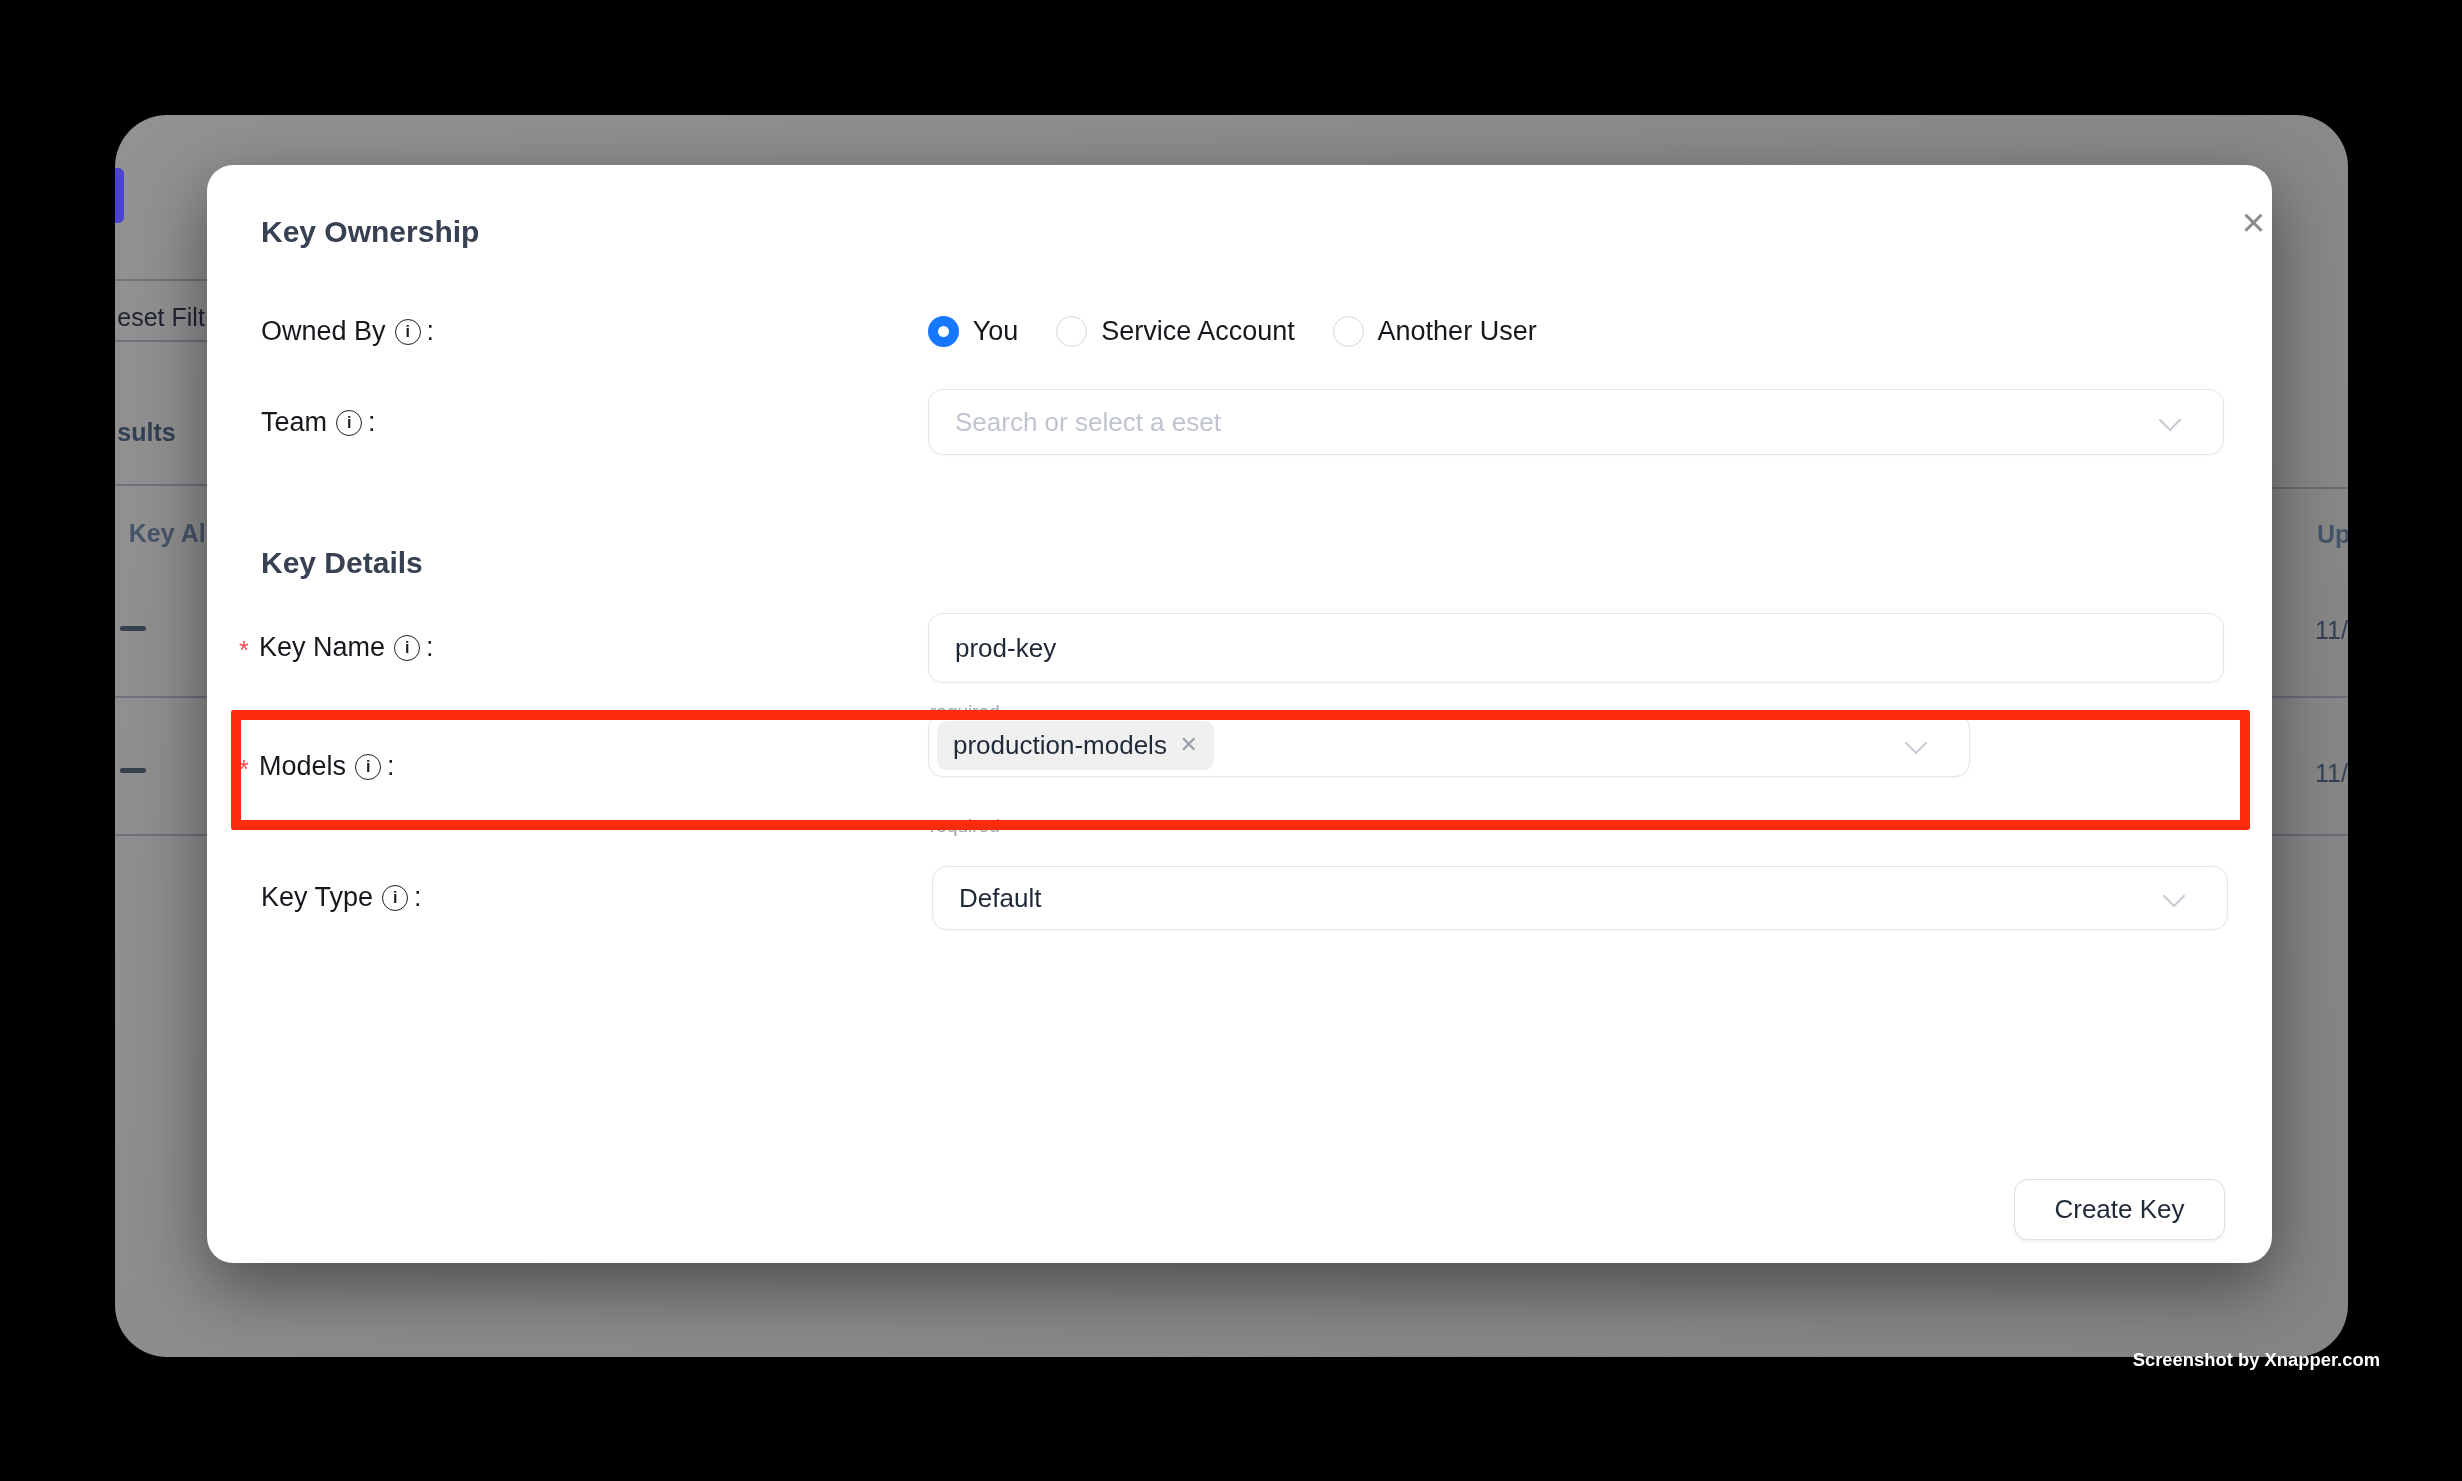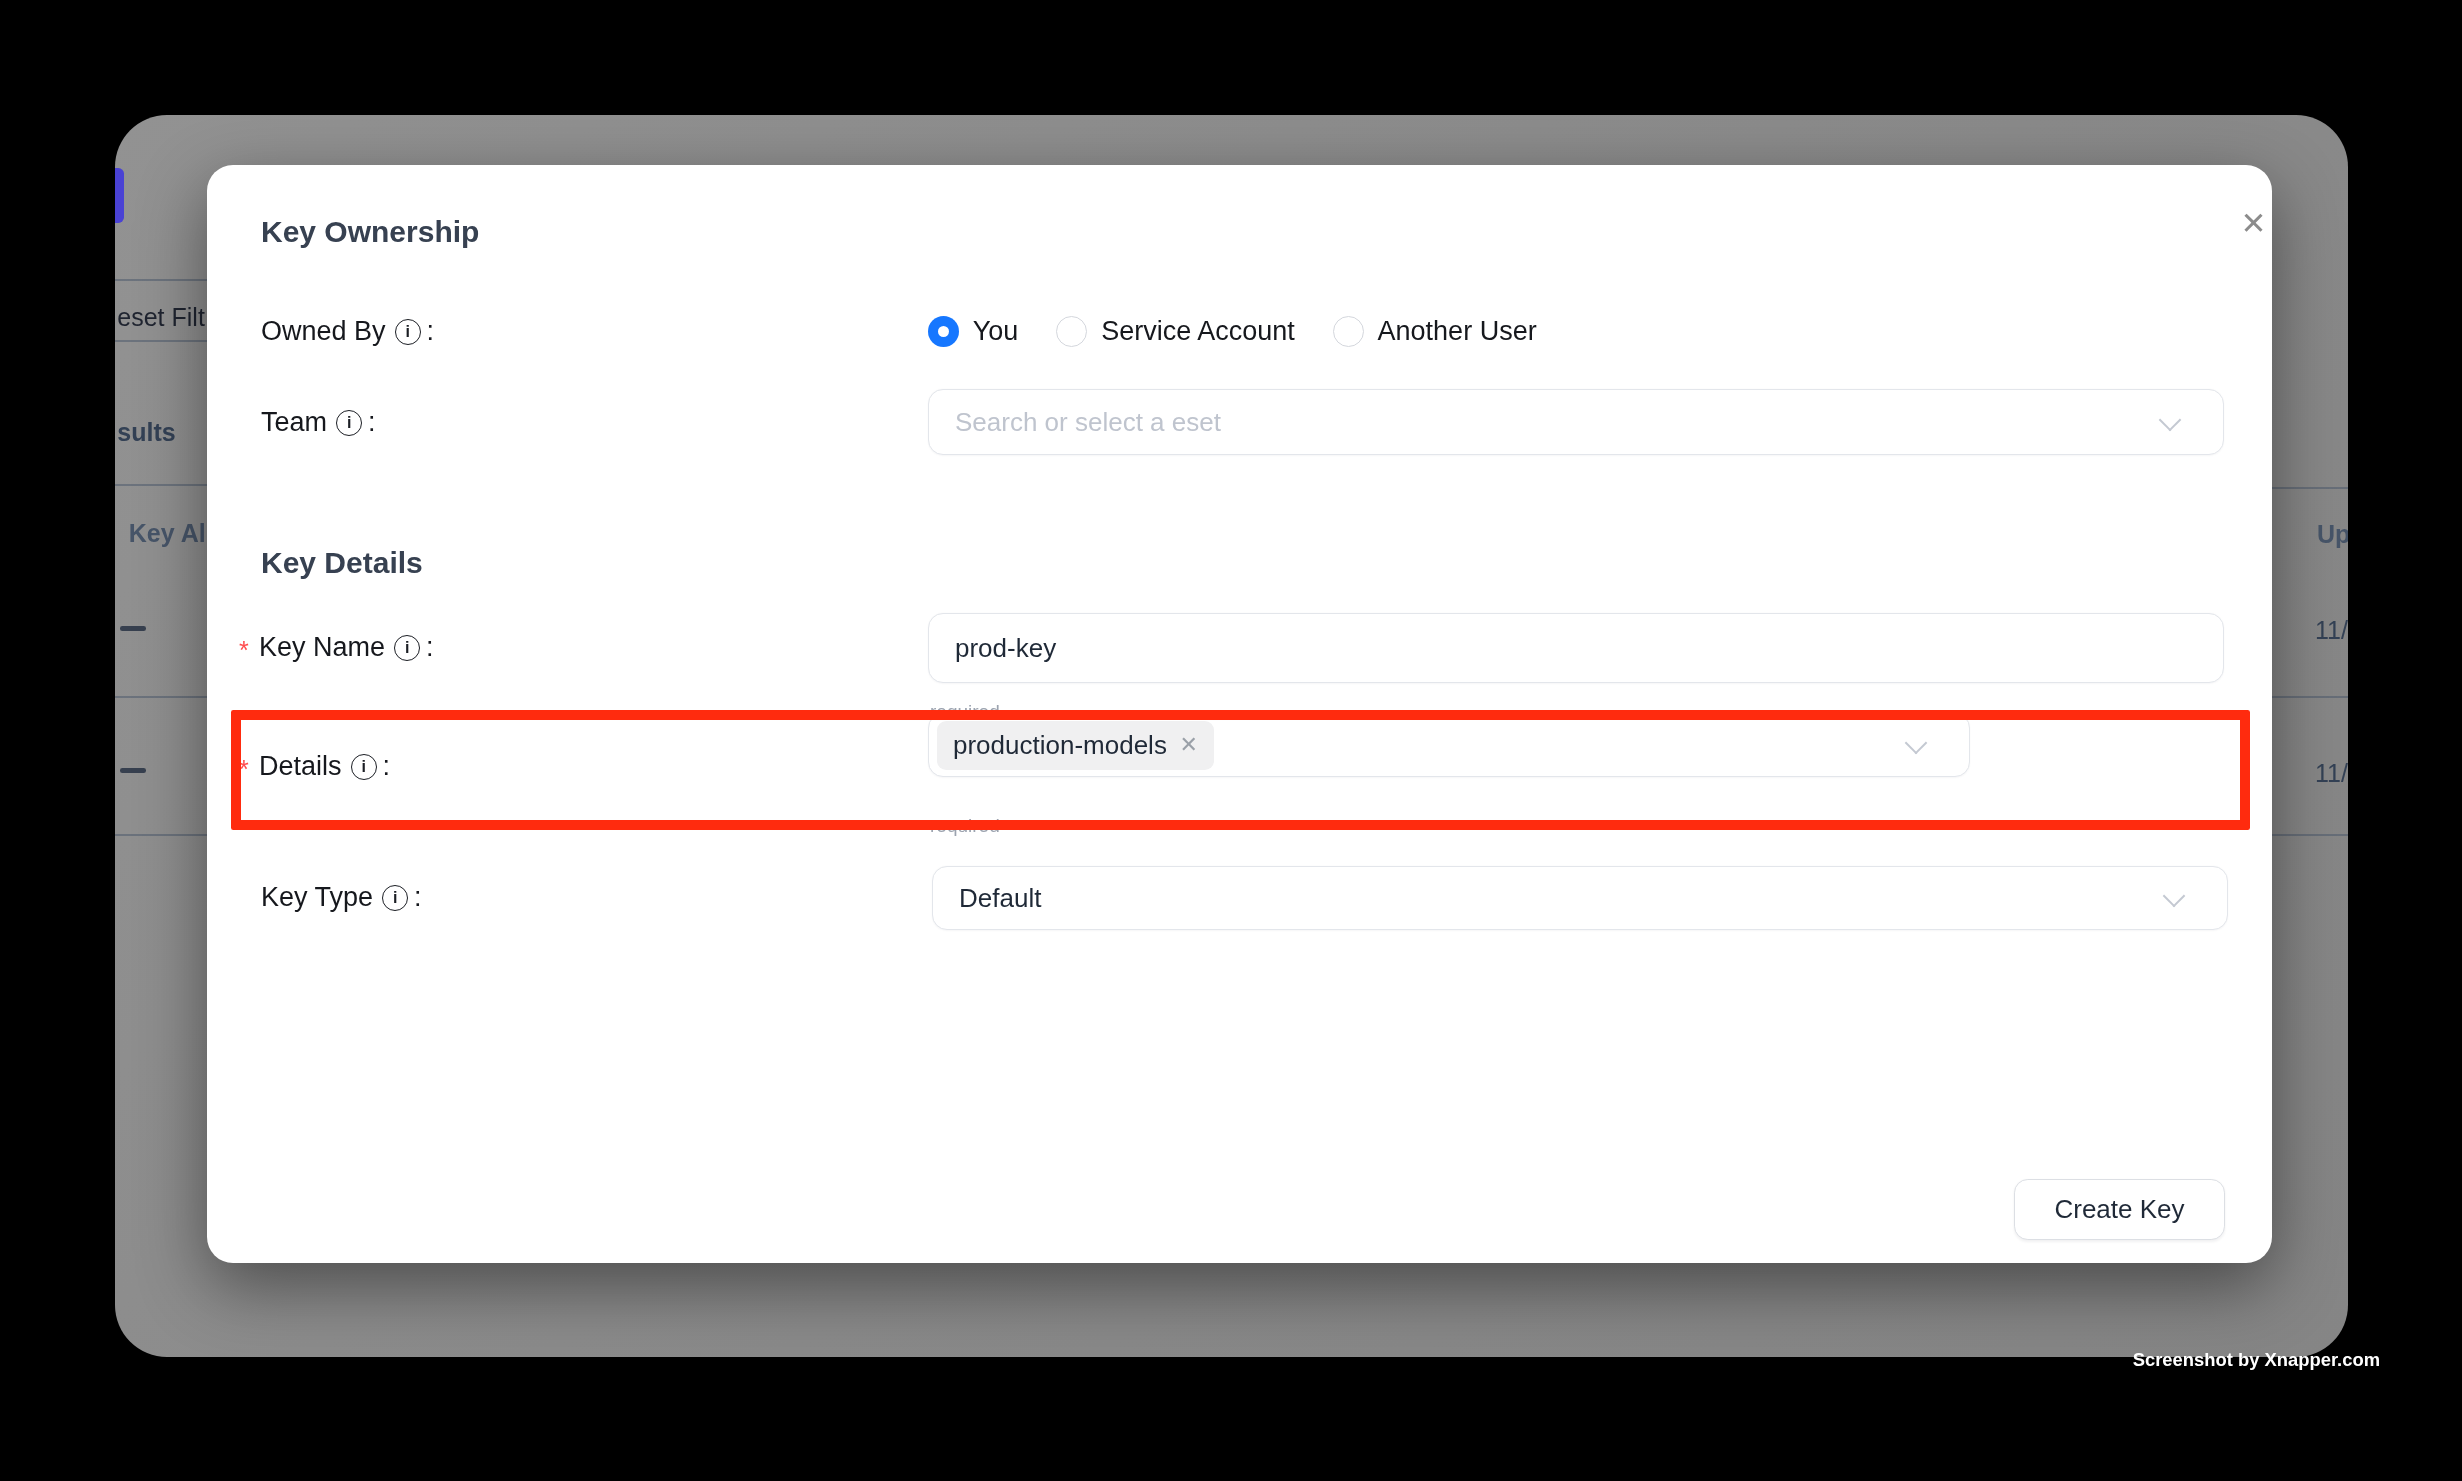--- a/index.html
+++ b/index.html
@@ -145,21 +145,21 @@
     <span class="info-icon">i</span>
     <span class="colon">:</span>
   </div>
   <div class="abs field" style="left:721px;top:448px;width:1296px;height:70px;">
     <span class="field-text">prod-key</span>
   </div>
   <div class="abs required-msg" style="left:723px;top:531px;">required</div>
 
   <div class="abs label-row" style="left:32px;top:583px;">
     <span class="req-star">*</span>
-    <span class="label-txt">Details</span>
+    <span class="label-txt">Models</span>
     <span class="info-icon">i</span>
     <span class="colon">:</span>
   </div>
   <div class="abs field" style="left:721px;top:548px;width:1042px;height:64px;">
     <span class="tag">
       <span class="tag-text">production-models</span>
       <span class="tag-x">✕</span>
     </span>
     <span class="chev" style="right:45px;top:21px;"></span>
   </div>

